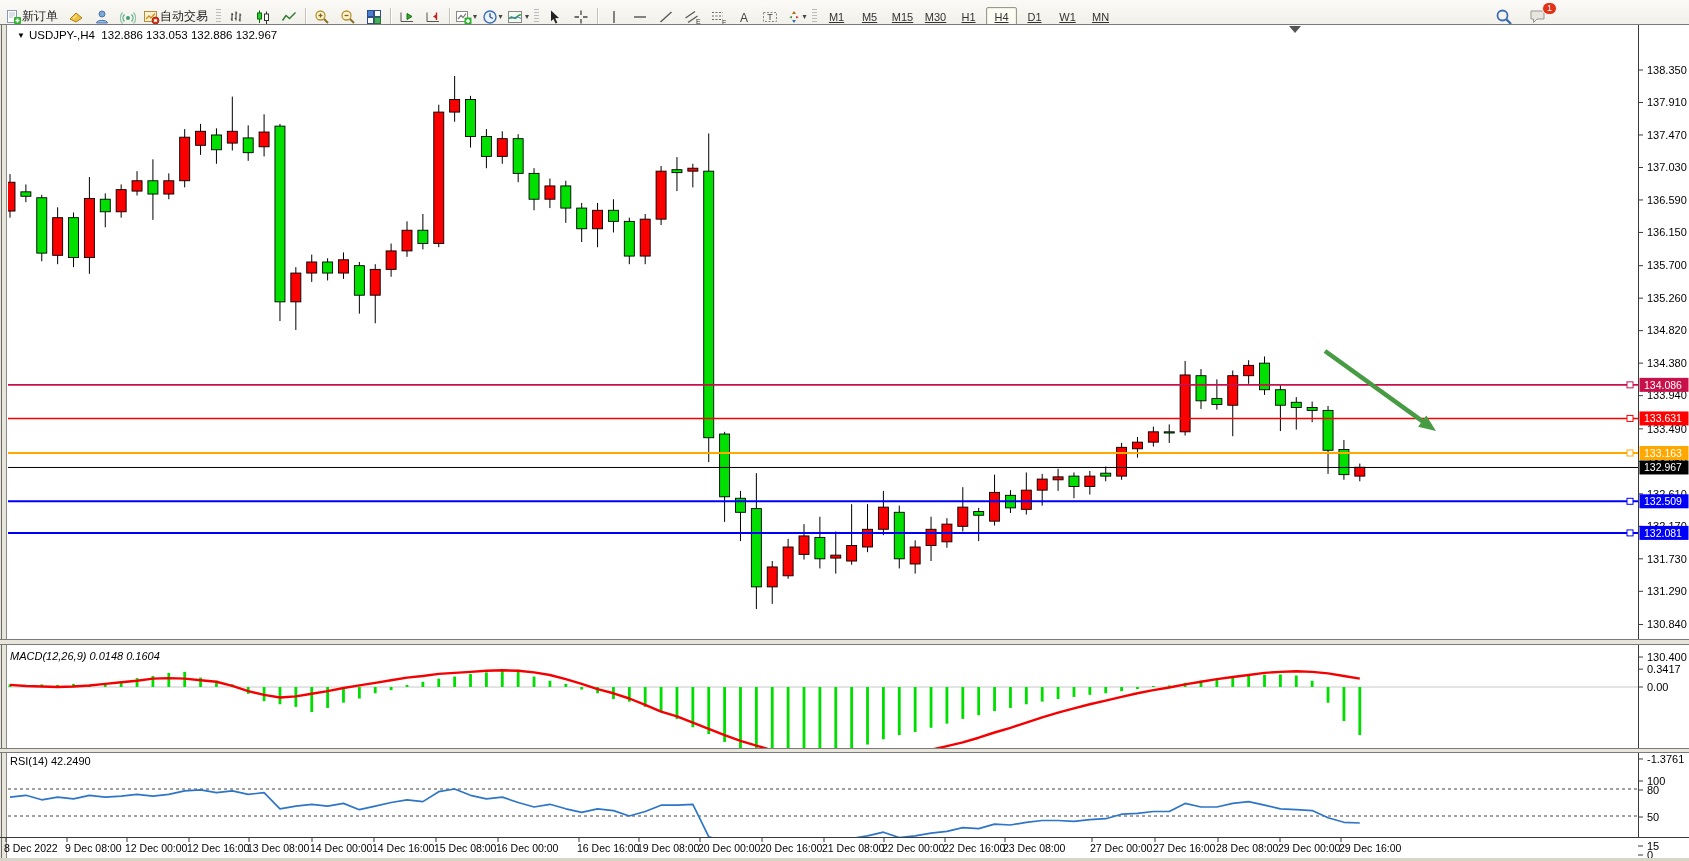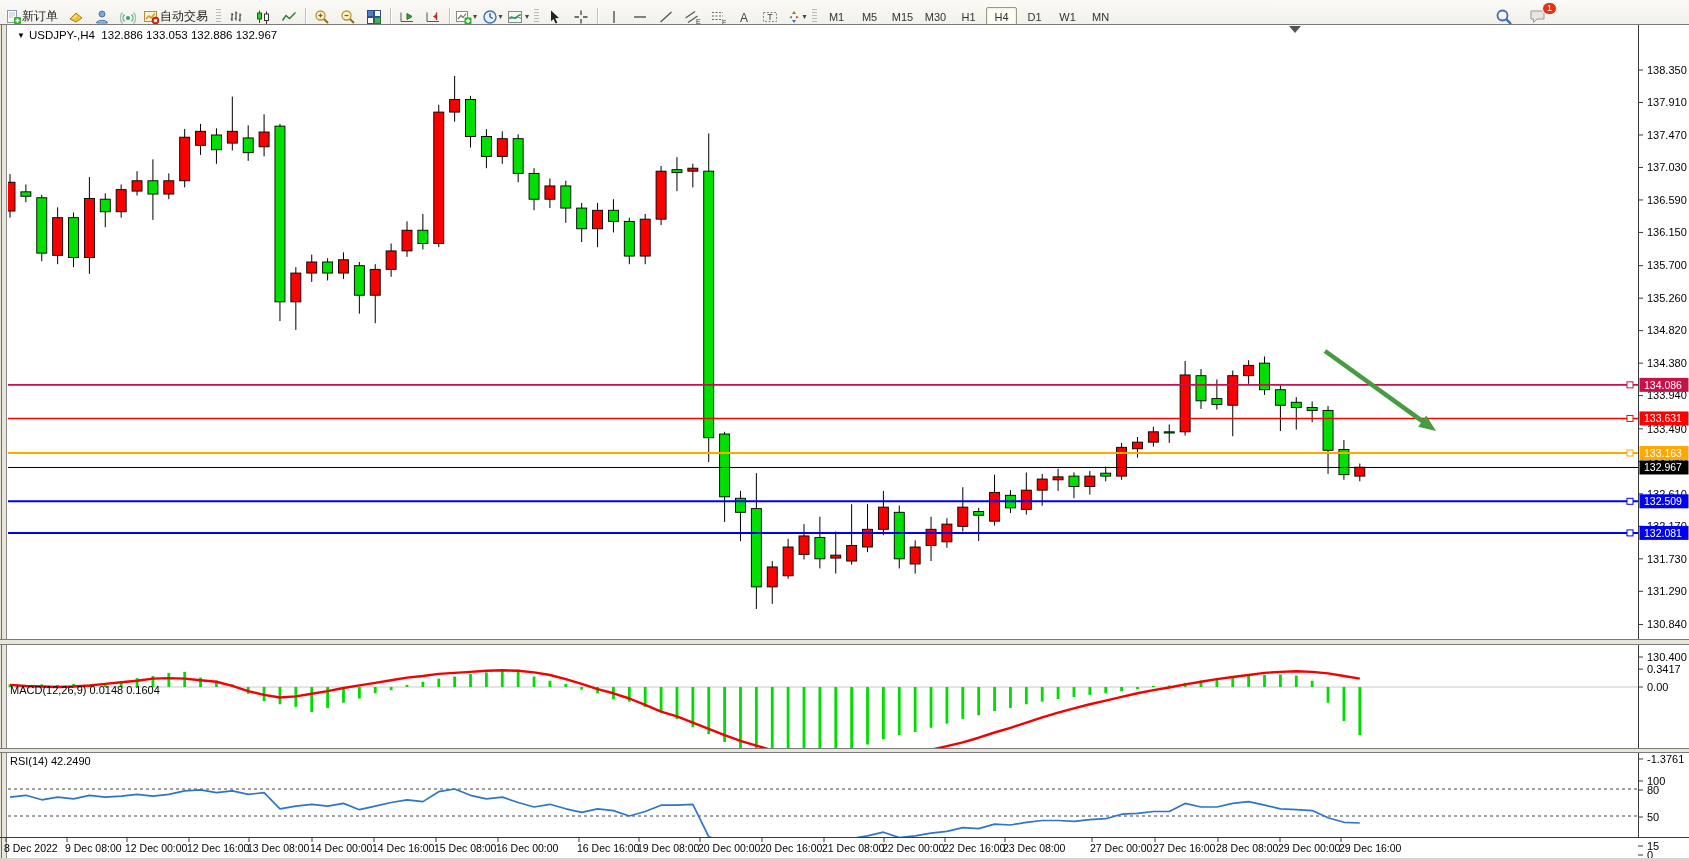--- a/index.html
+++ b/index.html
@@ -7,33 +7,33 @@
   
   #toolbar{position:absolute;left:0;top:0;width:1689px;height:34px;background:linear-gradient(#fbfaf7,#efede6);
     border-bottom:1px solid #8f8f8f;display:flex;align-items:center;padding-left:3px;box-sizing:border-box;}
   .tbtn{height:20px;min-width:22px;display:inline-flex;align-items:center;justify-content:center;
     padding:0 2px;border-radius:2px;color:#222;}
   .tbtn.lbl{padding:0 5px 0 2px;font-size:12px;white-space:nowrap;}
   .grip{width:5px;height:16px;margin:0 3px;background:repeating-linear-gradient(180deg,#bbb 0 1px,transparent 1px 3px);}
   .vsep{width:1px;height:17px;background:#c3c1b8;box-shadow:1px 0 0 #fff;margin:0 3px;}
   .drop{font-size:8px;color:#444;margin-left:1px;}
   .tf{min-width:23px;height:17px;display:inline-flex;align-items:center;justify-content:center;
-    font-size:11px;color:#333;padding:0 3px;margin:8px 1px;border:1px solid transparent;border-radius:2px;}
+    font-size:11px;color:#333;padding:0 3px;margin:8px 1px;border:1px solid transparent;border-radius:2px;text-decoration:underline;}
   .tf.active{background:#fdfdf4;border:1px solid #9a9a8a;box-shadow:inset 0 0 2px #ccc;}
   #right-icons{margin-left:auto;margin-right:138px;display:flex;align-items:center;gap:8px;}
   .badge{position:absolute;right:-6px;top:-5px;background:#e23318;color:#fff;border-radius:7px;
     font-size:9px;min-width:11px;height:11px;display:flex;align-items:center;justify-content:center;
     border:1px solid #fff;padding:0 1px;}
   
   #chart-wrap{position:absolute;left:0;top:24px;width:1689px;height:837px;background:#fff;}
   #chart-svg{position:absolute;left:0;top:0;}
   .overlay{position:absolute;color:#000;white-space:nowrap;}
   #chart-title{left:17px;top:5px;font-size:11.5px;}
   #chart-title .tri{font-size:8px;vertical-align:1px;margin-right:4px;}
-  #macd-lbl{left:10px;top:660px;font-size:11px;}
+  #macd-lbl{left:10px;top:626px;font-size:11px;font-style:italic;}
   #rsi-lbl{left:10px;top:731px;font-size:11px;text-align:center;}
   svg text{font-family:"Liberation Sans","DejaVu Sans",sans-serif;}
 </style>
 </head>
 <body>
 
 <div id="toolbar">
   <span class="tbtn lbl">
     <svg width="17" height="16" viewBox="0 0 17 16">
         <rect x="2.5" y="1.5" width="9" height="12" fill="#fff" stroke="#8a99b0"></rect>

